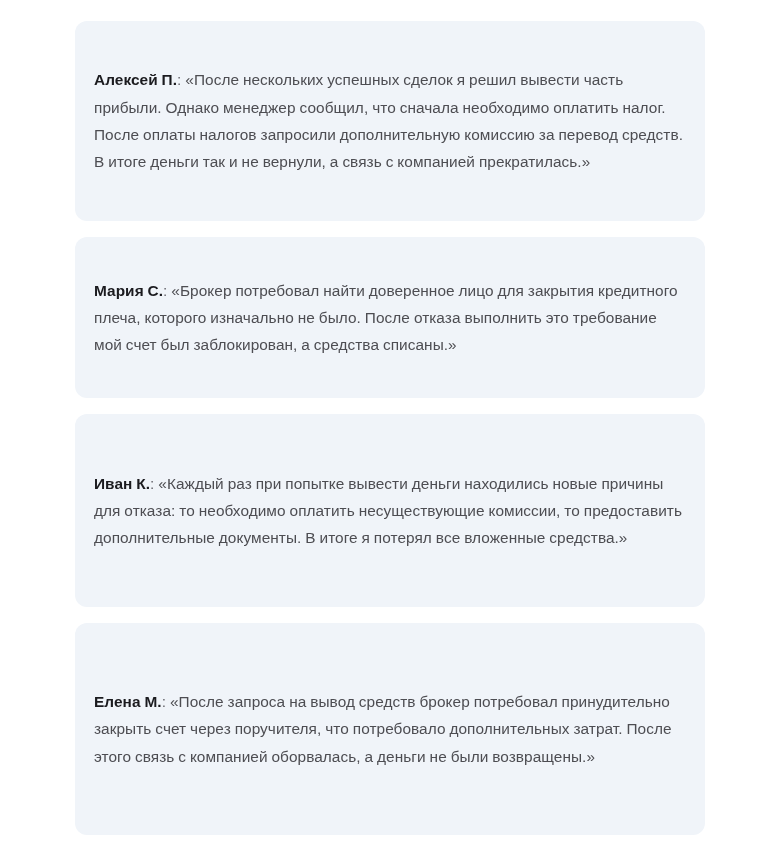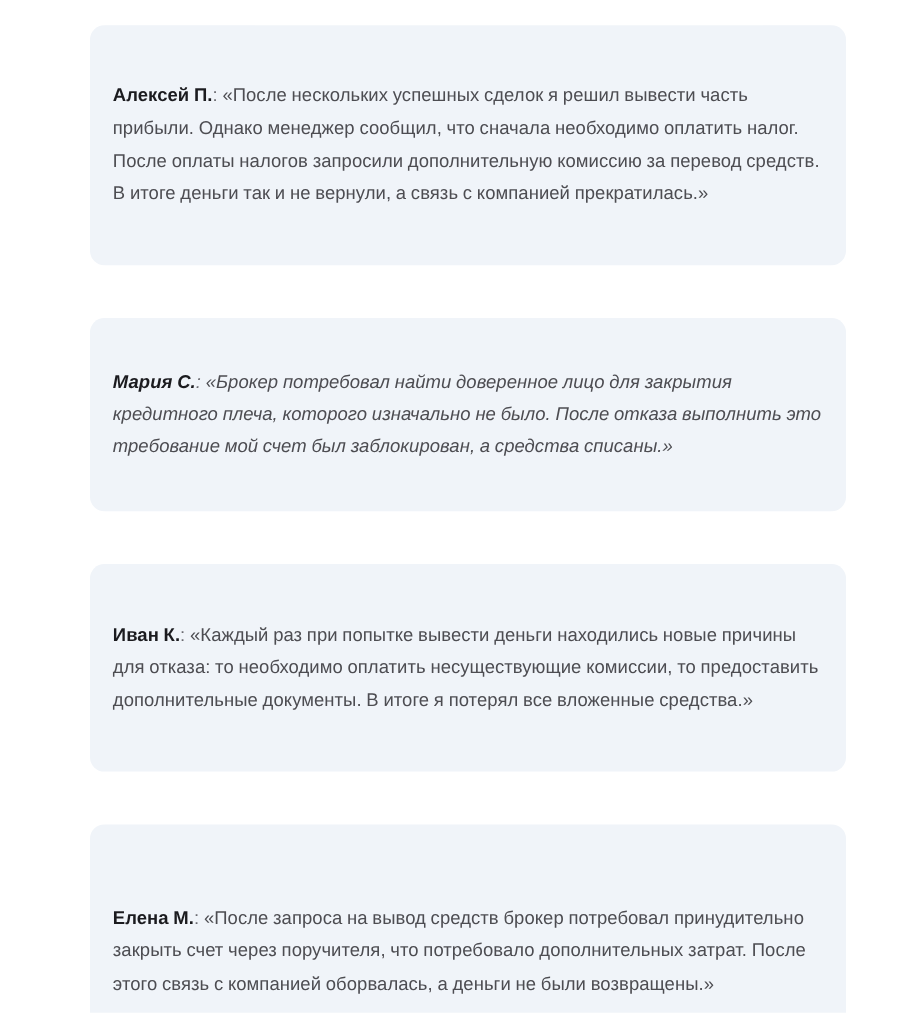--- a/index.html
+++ b/index.html
@@ -19,26 +19,26 @@
       left: 75px;
       top: 21px;
       width: 630px;
     }
     .review-card {
       background: #f0f4f9;
       box-sizing: border-box;
       padding: 16px 19px;
       display: flex;
       align-items: center;
-      margin-bottom: 44px;
+      margin-bottom: 16px;
       border-radius: 12px;
     }
     .review-card.c1 { height: 200px; }
-    .review-card.c2 { height: 161px; font-style: italic; }
-    .review-card.c3 { height: 173px; }
+    .review-card.c2 { height: 161px; }
+    .review-card.c3 { height: 193px; }
     .review-card.c4 { height: 212px; }
     .review-text {
       margin: 0;
       font-size: 15.4px;
       line-height: 27.3px;
       color: #4d4d52;
       letter-spacing: 0.05px;
       word-spacing: -0.4px;
     }
     .review-author {

